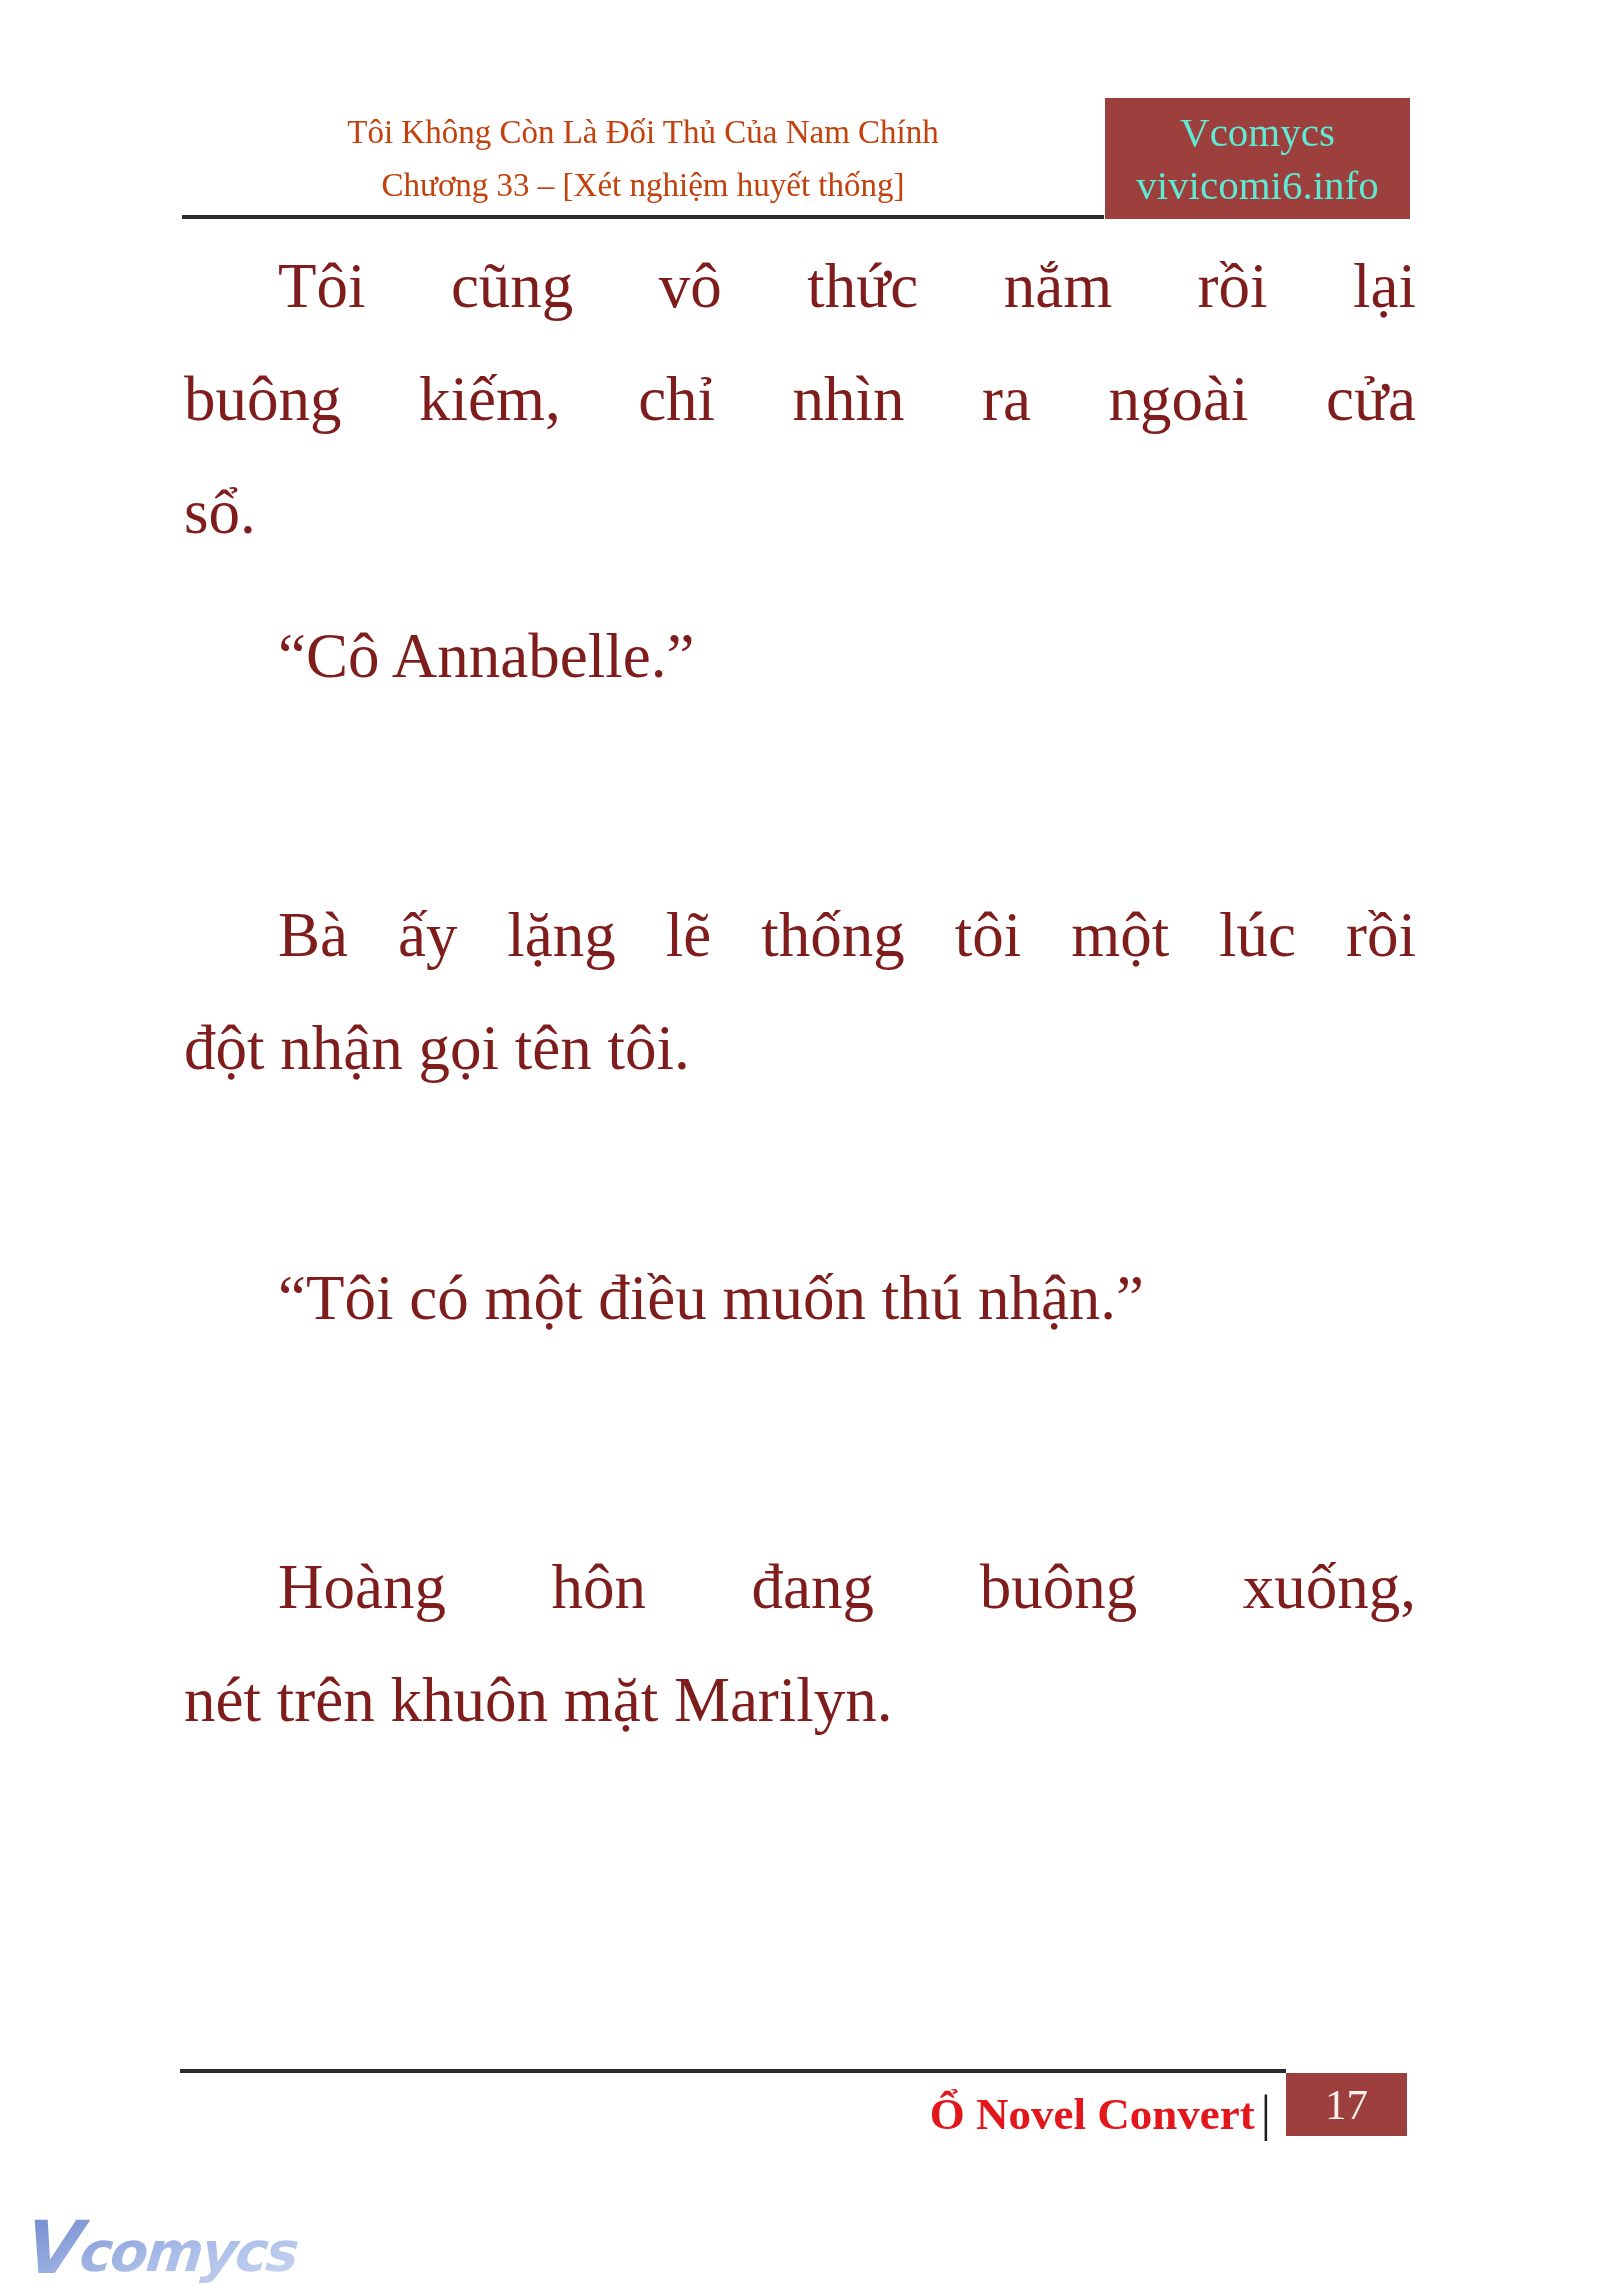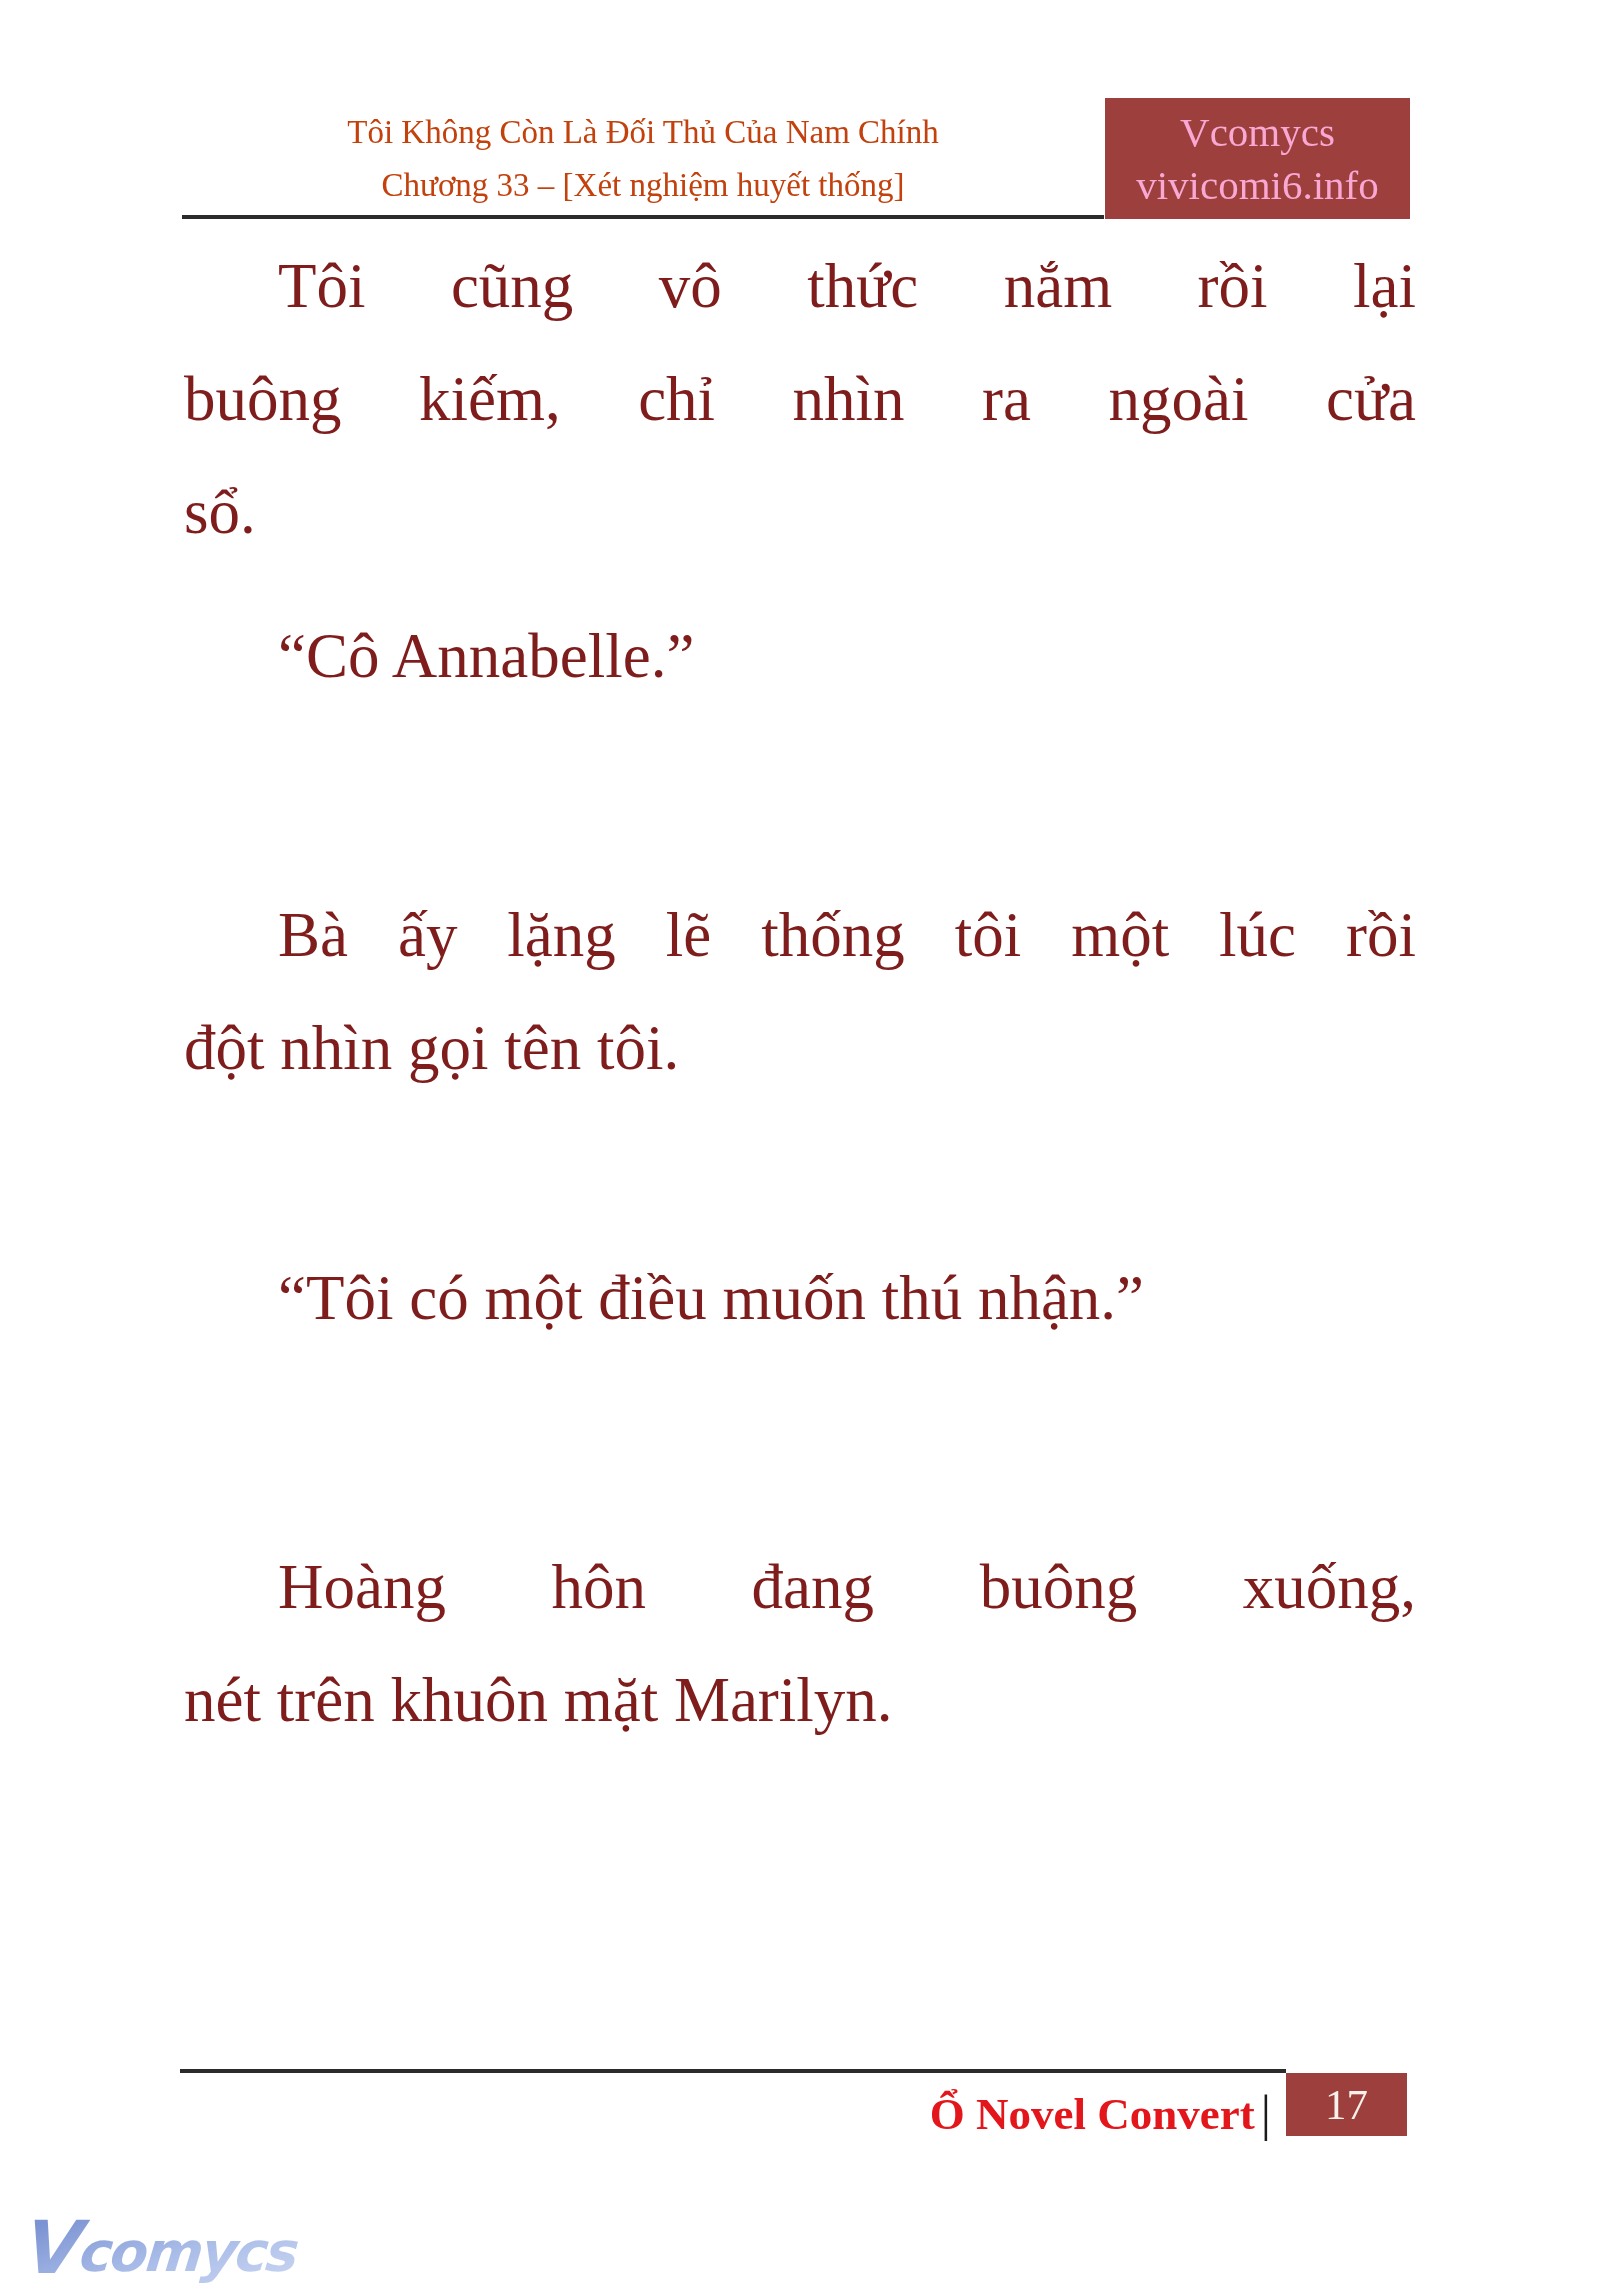--- a/index.html
+++ b/index.html
@@ -33,21 +33,21 @@
     height: 3.9px;
     background: #2b2b2b;
   }
   .site-badge {
     position: absolute;
     left: 1105px;
     top: 98px;
     width: 305px;
     height: 121px;
     background: #9d403d;
-    color: #f9a8d4;
+    color: #5eead4;
     display: flex;
     flex-direction: column;
     align-items: center;
     justify-content: center;
     font-size: 41px;
     line-height: 53px;
     text-align: center;
   }
 
   
@@ -159,21 +159,21 @@
     <div class="line">buông kiếm, chỉ nhìn ra ngoài cửa</div>
     <div class="line last">sổ.</div>
   </div>
 
   <div class="para p2">
     <div class="line first last">“Cô Annabelle.”</div>
   </div>
 
   <div class="para p3">
     <div class="line first">Bà ấy lặng lẽ thống tôi một lúc rồi</div>
-    <div class="line last">đột nhìn gọi tên tôi.</div>
+    <div class="line last">đột nhận gọi tên tôi.</div>
   </div>
 
   <div class="para p4">
     <div class="line first last">“Tôi có một điều muốn thú nhận.”</div>
   </div>
 
   <div class="para p5">
     <div class="line first">Hoàng hôn đang buông xuống,</div>
     <div class="line last">nét trên khuôn mặt Marilyn.</div>
   </div>

